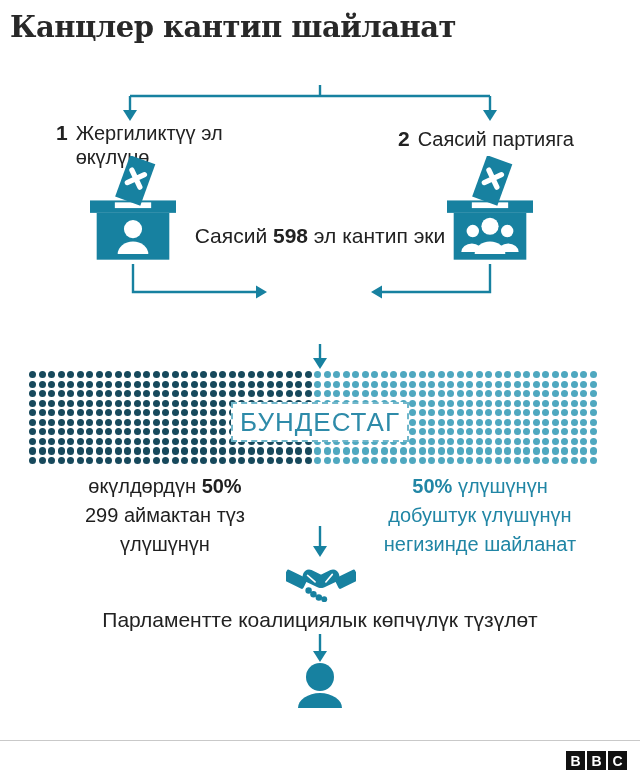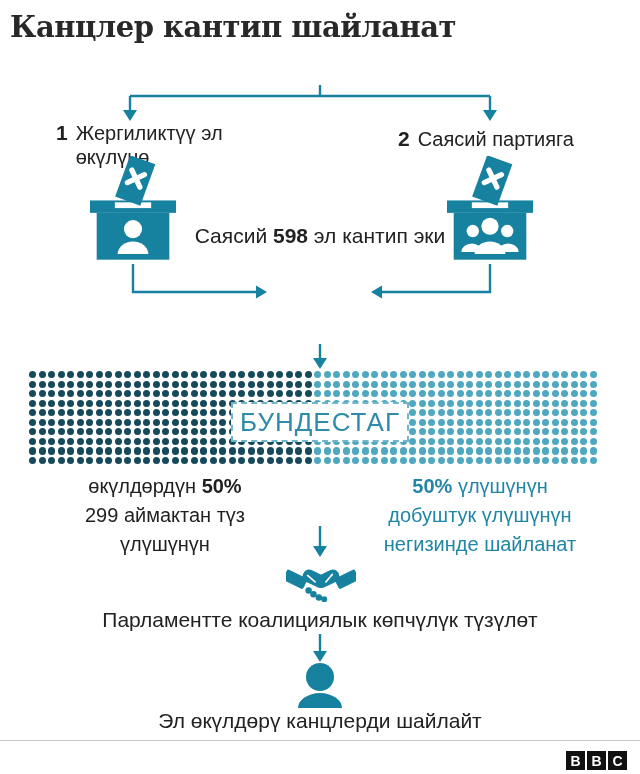--- a/index.html
+++ b/index.html
@@ -757,21 +757,20 @@
 
   <div id="coalition-text" class="abs ctr">Парламентте коалициялык көпчүлүк түзүлөт</div>
 
   <svg class="abs" style="left:297px;top:663px" width="46" height="45" viewBox="0 0 46 45">
     <g fill="#1781a0">
       <circle cx="23" cy="14" r="14"></circle>
       <path d="M1,45 a22,15 0 0 1 44,0 Z"></path>
     </g>
   </svg>
 
-  <div id="final-text" class="abs ctr">Эл өкүлдөрү канцлерди шайлайт</div>
 
   <div id="divider" class="abs"></div>
 
   <div id="bbc-logo" class="abs">
     <div class="bbc-block">B</div>
     <div class="bbc-block">B</div>
     <div class="bbc-block">C</div>
   </div>
 
 </div>

